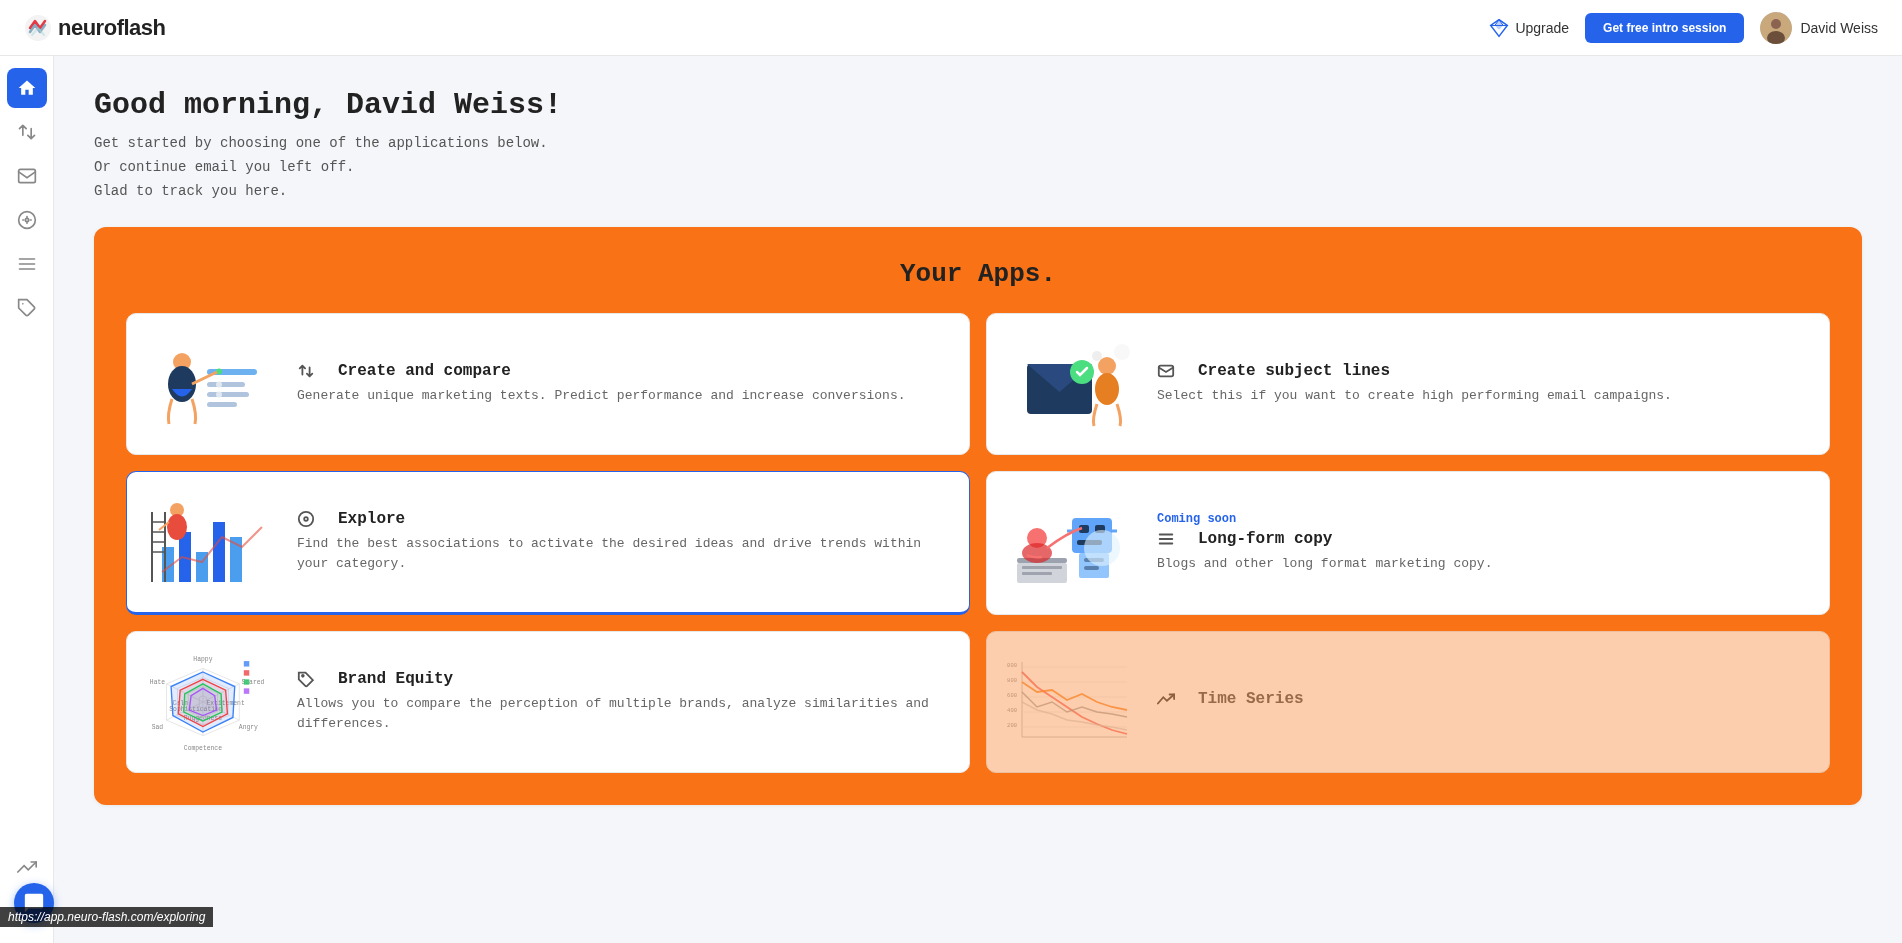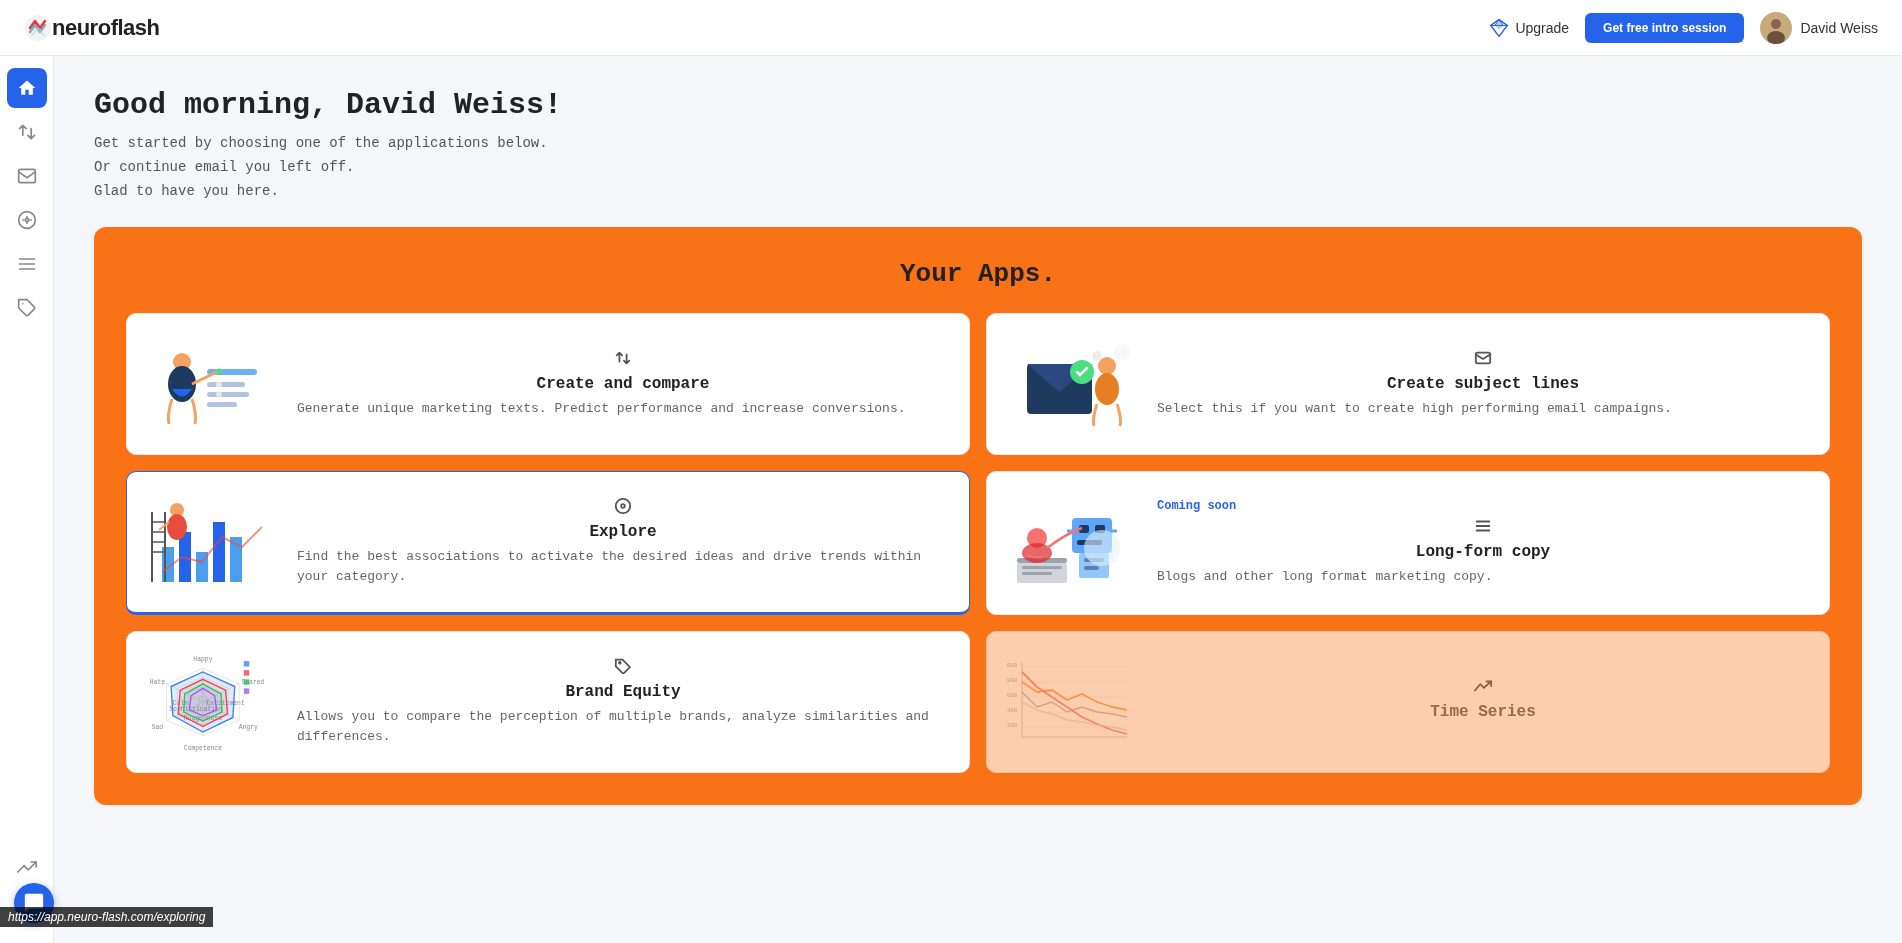--- a/index.html
+++ b/index.html
@@ -4,21 +4,21 @@
   <style>
     * { box-sizing: border-box; margin: 0; padding: 0; }
     body { font-family: -apple-system, BlinkMacSystemFont, 'Segoe UI', sans-serif; background: #f5f6fa; display: flex; flex-direction: column; height: 100vh; overflow: hidden; }
 
     
     .topnav {
       display: flex; align-items: center; justify-content: space-between;
       background: #fff; border-bottom: 1px solid #e8e8e8;
       padding: 0 24px; height: 56px; flex-shrink: 0; z-index: 100;
     }
-    .topnav-logo { display: flex; align-items: center; }
+    .topnav-logo { display: flex; align-items: center; gap: 6px; }
     .logo-icon { width: 28px; height: 28px; }
     .logo-text { font-size: 22px; font-weight: 400; color: #222; letter-spacing: -0.5px; }
     .logo-text span { font-weight: 700; }
     .topnav-right { display: flex; align-items: center; gap: 16px; }
     .upgrade-btn {
       display: flex; align-items: center; gap: 6px;
       background: none; border: none; cursor: pointer;
       font-size: 14px; color: #333; font-weight: 500;
     }
     .upgrade-diamond { width: 20px; height: 20px; }
@@ -63,21 +63,21 @@
       border: 1.5px solid #e8e8e8; border-radius: 10px; display: flex;
       align-items: center; padding: 20px 20px; gap: 20px; cursor: pointer;
       transition: border-color 0.15s, box-shadow 0.15s; background: #fff;
     }
     .app-card.active { border-color: #2563eb; border-bottom: 3px solid #2563eb; }
 
     .app-illustration { width: 130px; height: 100px; flex-shrink: 0; display: flex; align-items: center; justify-content: center; overflow: hidden; }
     .app-illustration svg { width: 100%; height: 100%; }
 
     .app-info { flex: 1; }
-    .app-card-title { font-size: 16px; font-weight: 700; color: #222; display: flex; align-items: center; gap: 8px; margin-bottom: 6px; flex-direction: column; }
+    .app-card-title { font-size: 16px; font-weight: 700; color: #222; display: flex; align-items: center; gap: 23px; margin-bottom: 6px; }
     .app-card-title svg { width: 18px; height: 18px; color: #555; flex-shrink: 0; }
     .app-card-desc { font-size: 13px; color: #666; line-height: 1.55; }
     .coming-soon { font-size: 12px; font-weight: 600; color: #2563eb; margin-bottom: 4px; }
 
     .status-bar { position: fixed; bottom: 16px; left: 0; background: rgba(0,0,0,0.75); color: #fff; font-size: 12px; padding: 3px 8px; z-index: 999; font-style: italic; }
 
     .chat-btn {
       position: fixed; bottom: 20px; left: 14px; width: 40px; height: 40px;
       background: #2563eb; border-radius: 50%; display: flex; align-items: center; justify-content: center;
       cursor: pointer; box-shadow: 0 2px 8px rgba(37,99,235,0.4);
@@ -179,21 +179,21 @@
         <path d="M13 2L3 14h9l-1 8 10-12h-9z"></path>
       </svg>
     </div>
   </aside>
 
   <main class="main">
     <h1 class="greeting-title">Good morning, David Weiss!</h1>
     <div class="greeting-sub">
       <div>Get started by choosing one of the applications below.</div>
       <div>Or continue email you left off.</div>
-      <div>Glad to have you here.</div>
+      <div>Glad to track you here.</div>
     </div>
 
     <div class="apps-section">
       <h2 class="apps-title">Your Apps.</h2>
       <div class="apps-grid">
 
         <div class="app-card">
           <div class="app-illustration">
             <svg viewBox="0 0 130 100">
 

